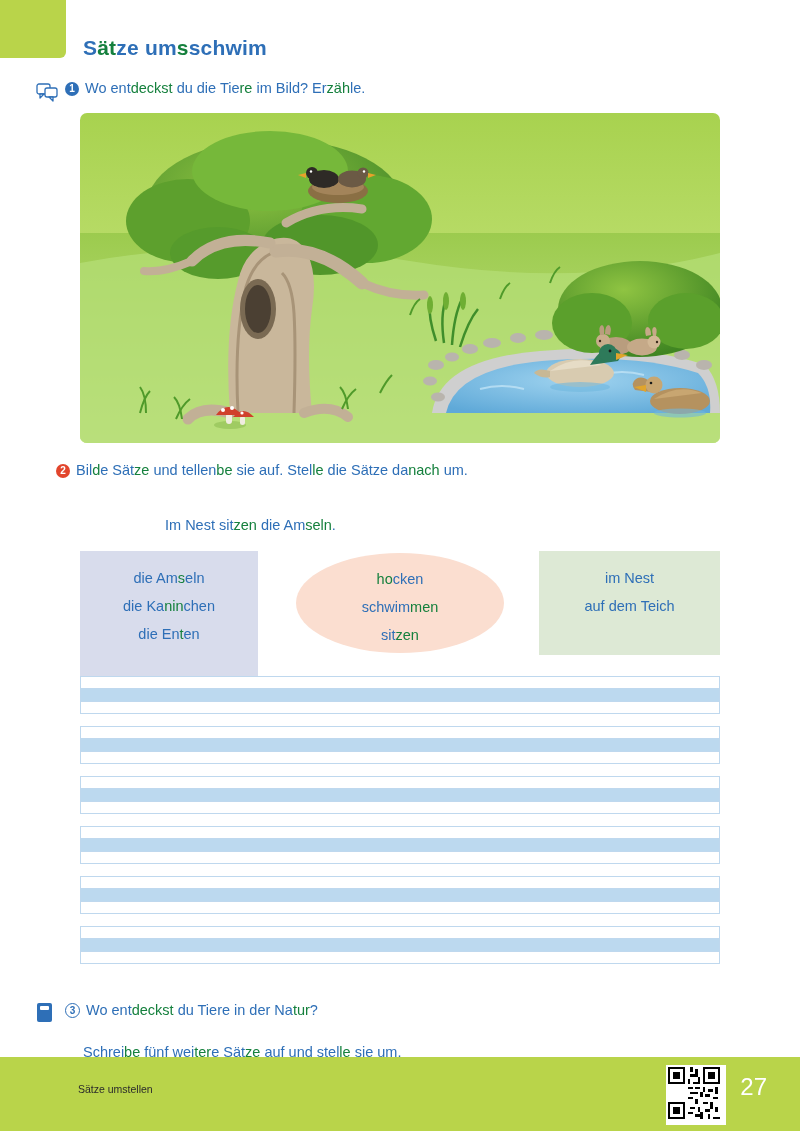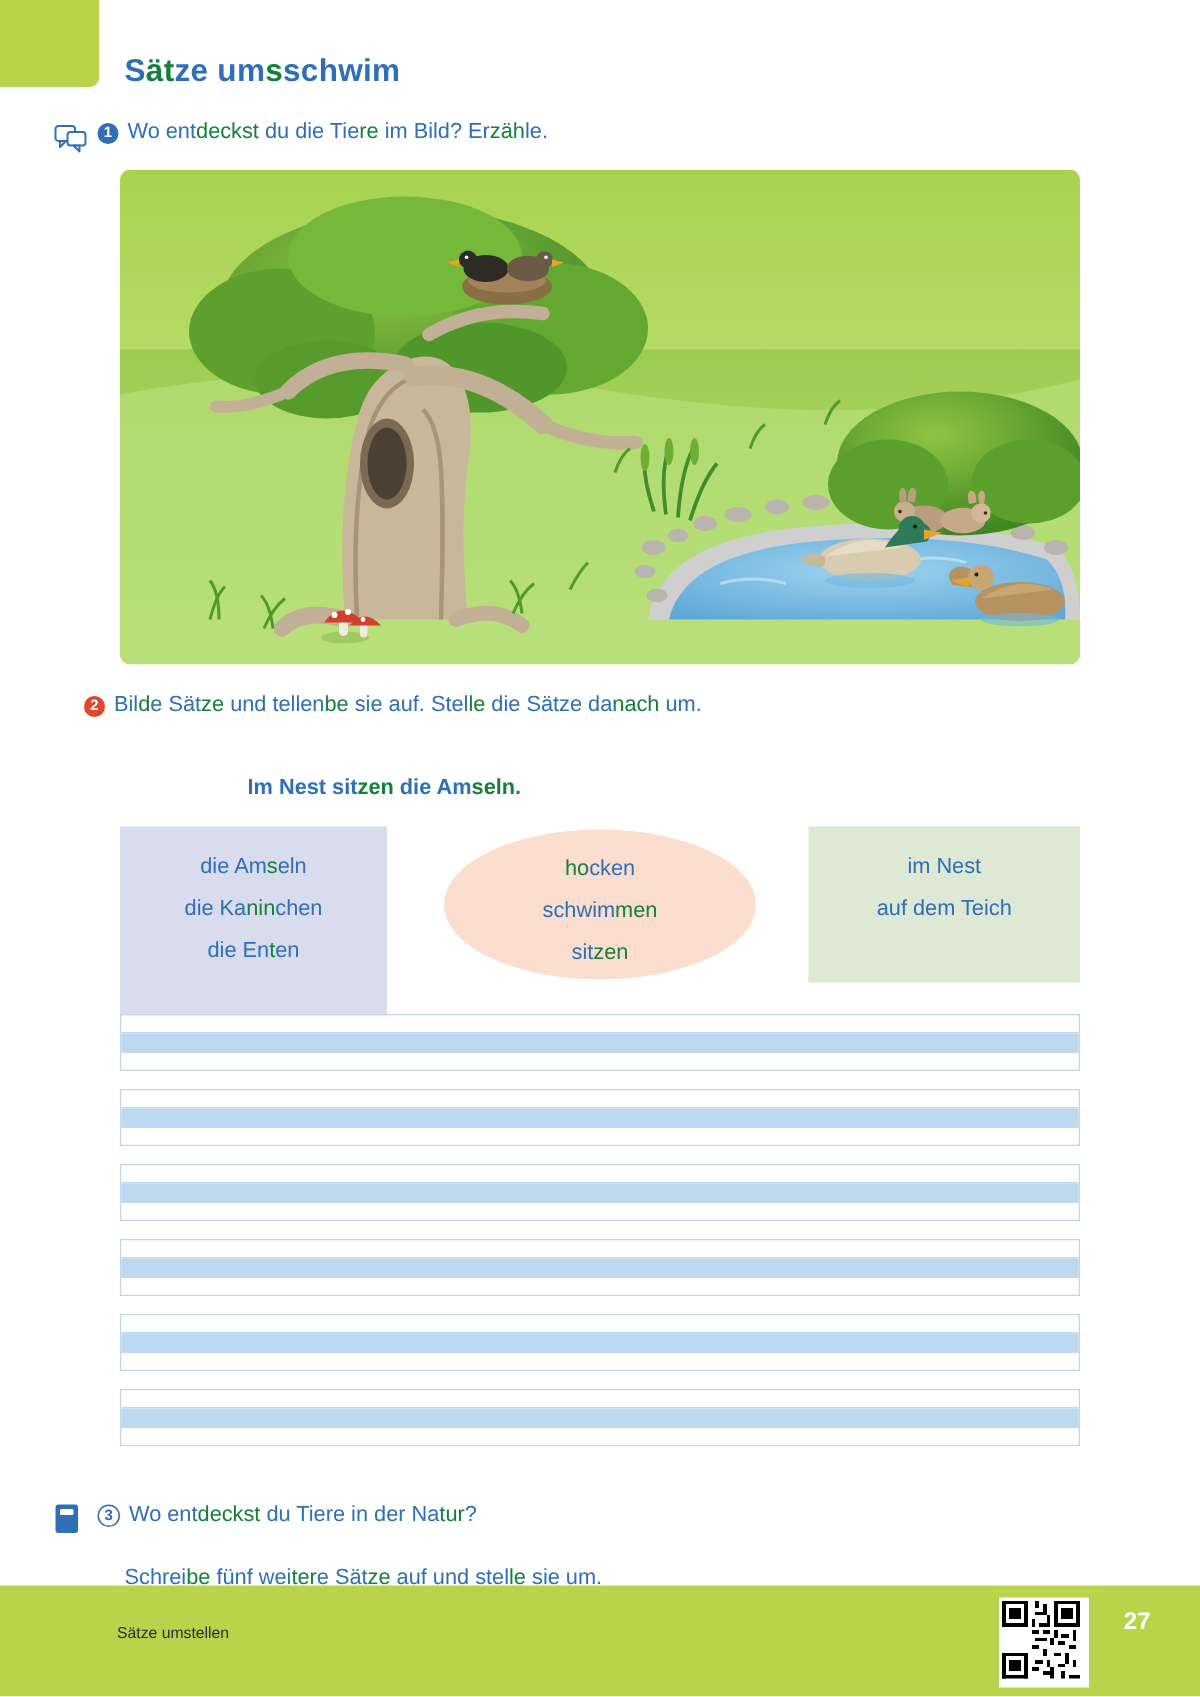--- a/index.html
+++ b/index.html
@@ -44,22 +44,22 @@
     position: absolute;
     left: 78px;
     top: 26px;
     font-size: 10.5px;
     color: #2b2b2b;
   }
   .page-number {
     position: absolute;
     right: 33px;
     top: 16px;
-    font-size: 16px;
-    font-weight: bold;
+    font-size: 24px;
+    font-weight: normal;
     color: #ffffff;
   }
   .qr {
     position: absolute;
     right: 74px;
     top: 8px;
     width: 56px;
     height: 56px;
     background: #ffffff;
     padding: 2px;
@@ -139,21 +139,20 @@
     top: 492px;
     font-size: 14.5px;
     white-space: nowrap;
   }
   .task2-line3 {
     position: absolute;
     left: 165px;
     top: 517px;
     font-size: 14.5px;
     white-space: nowrap;
-    font-weight: bold;
   }
 
   
   .box {
     position: absolute;
     box-sizing: border-box;
     font-size: 14.5px;
     text-align: center;
     padding-top: 13px;
   }

